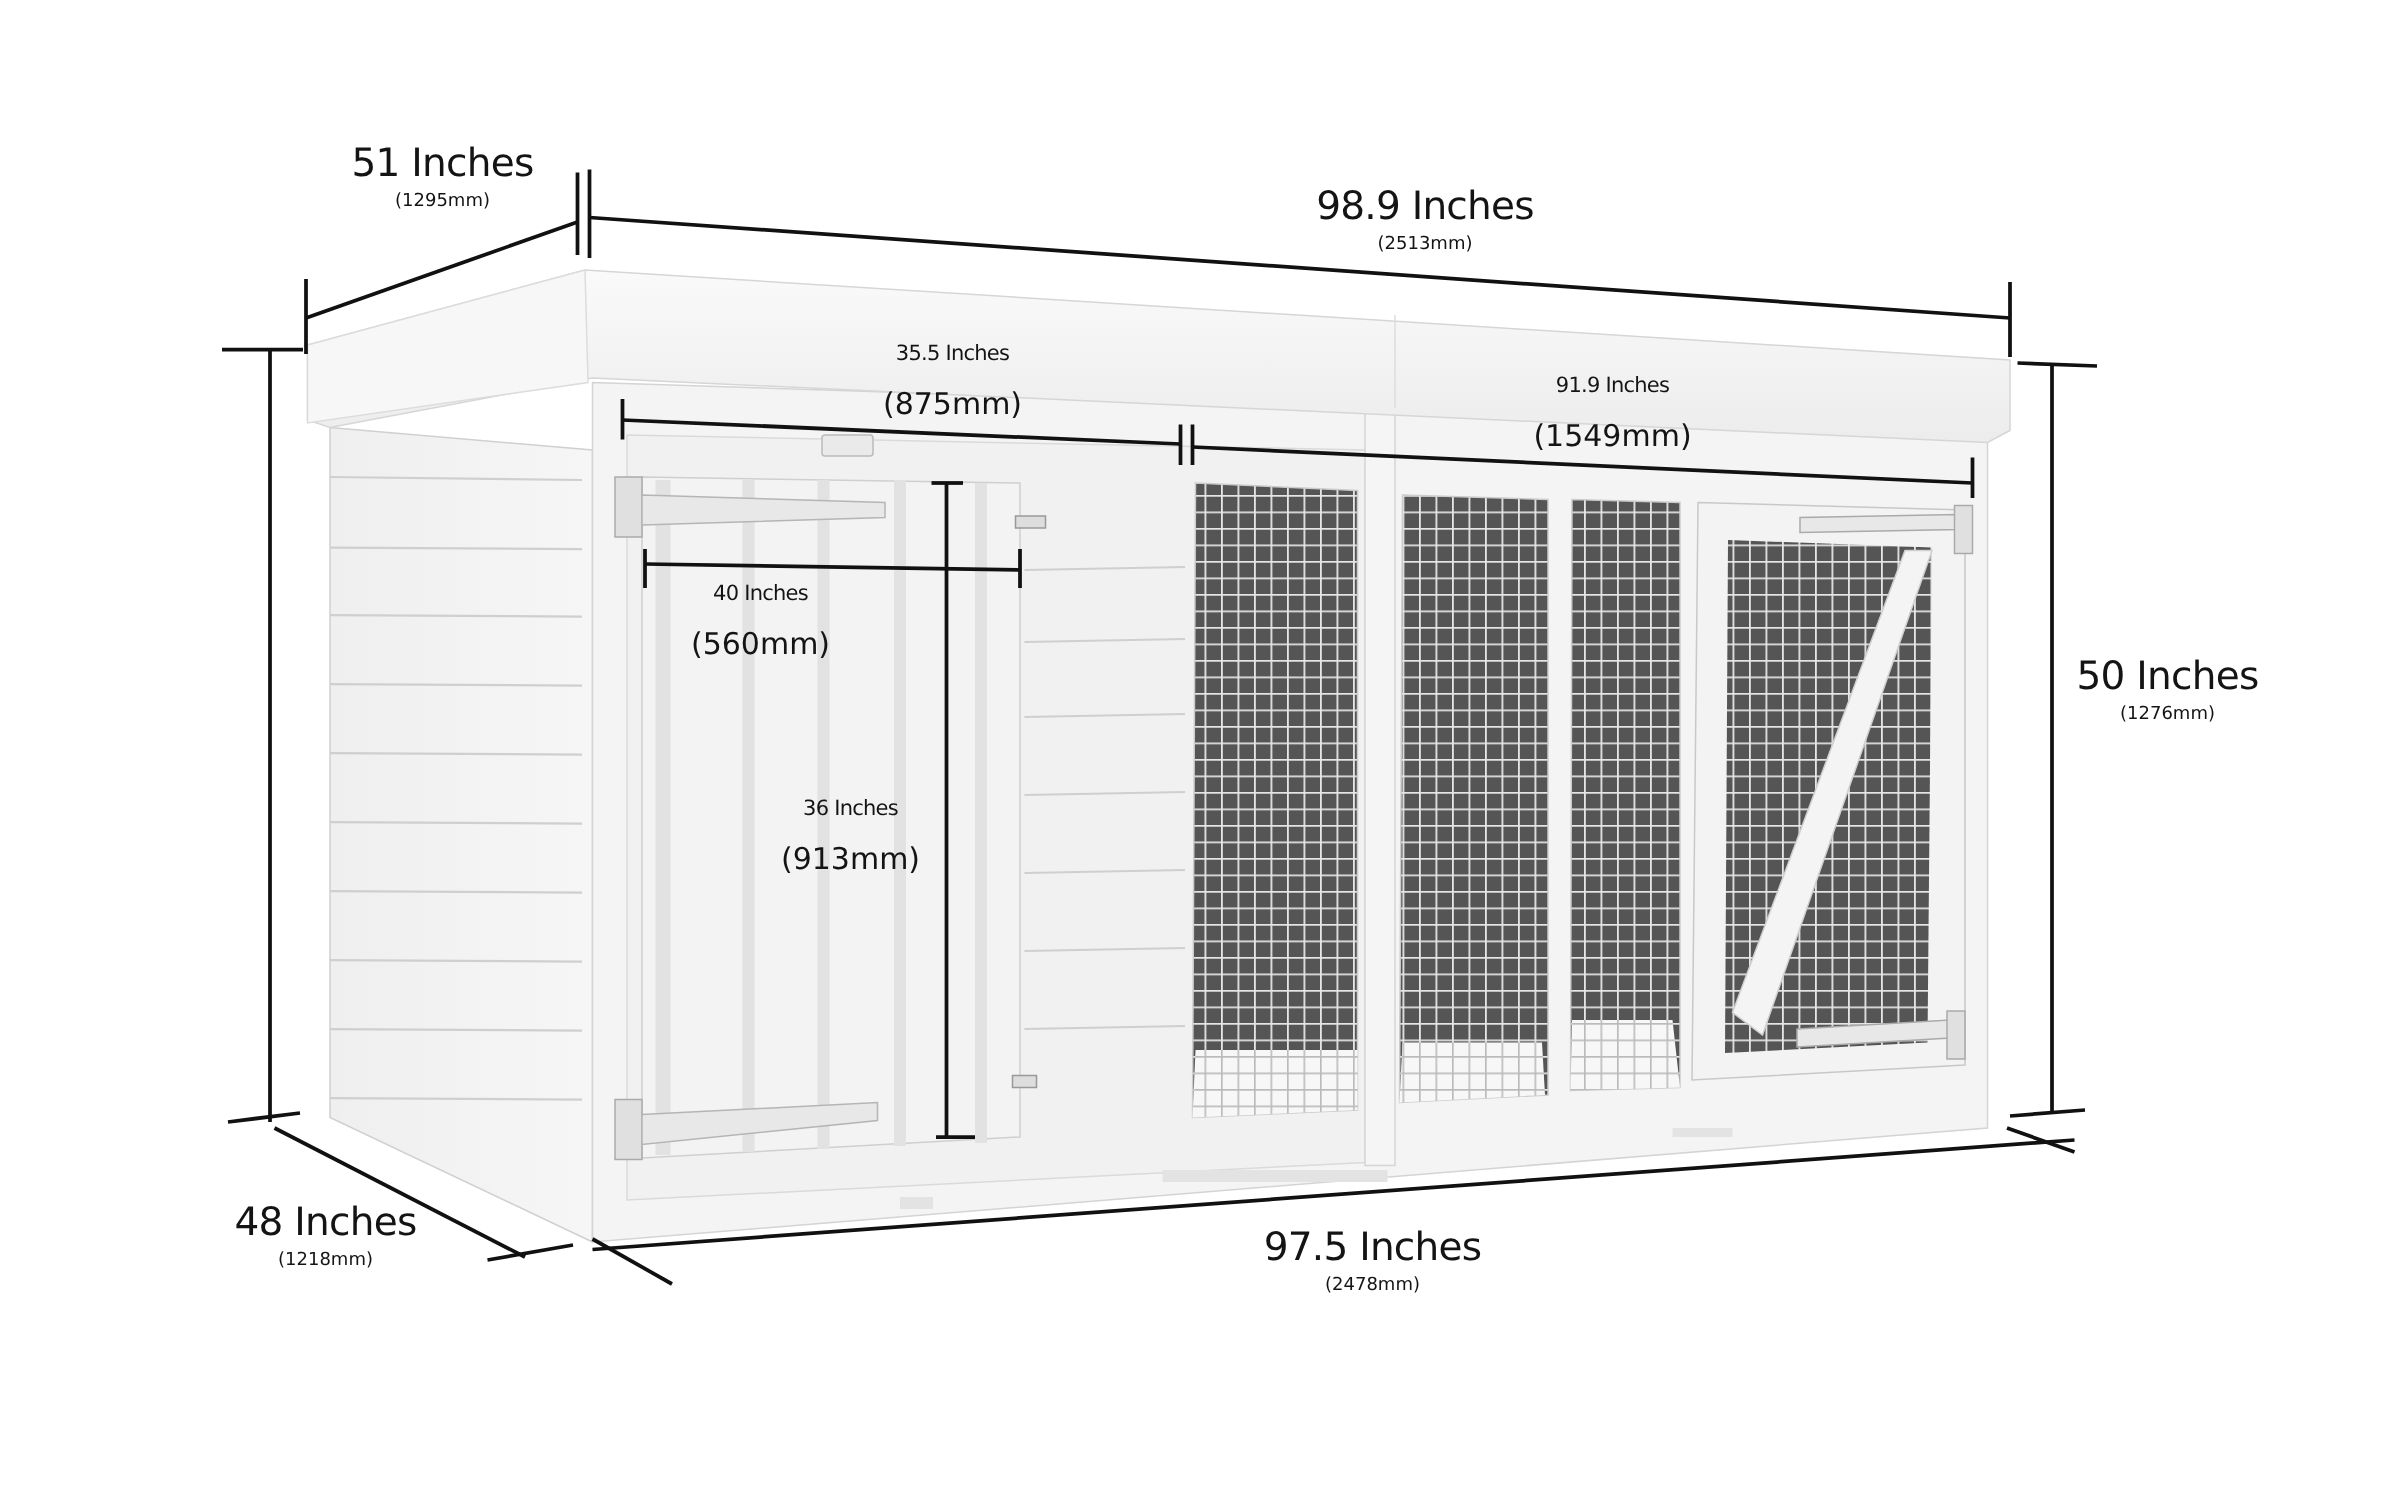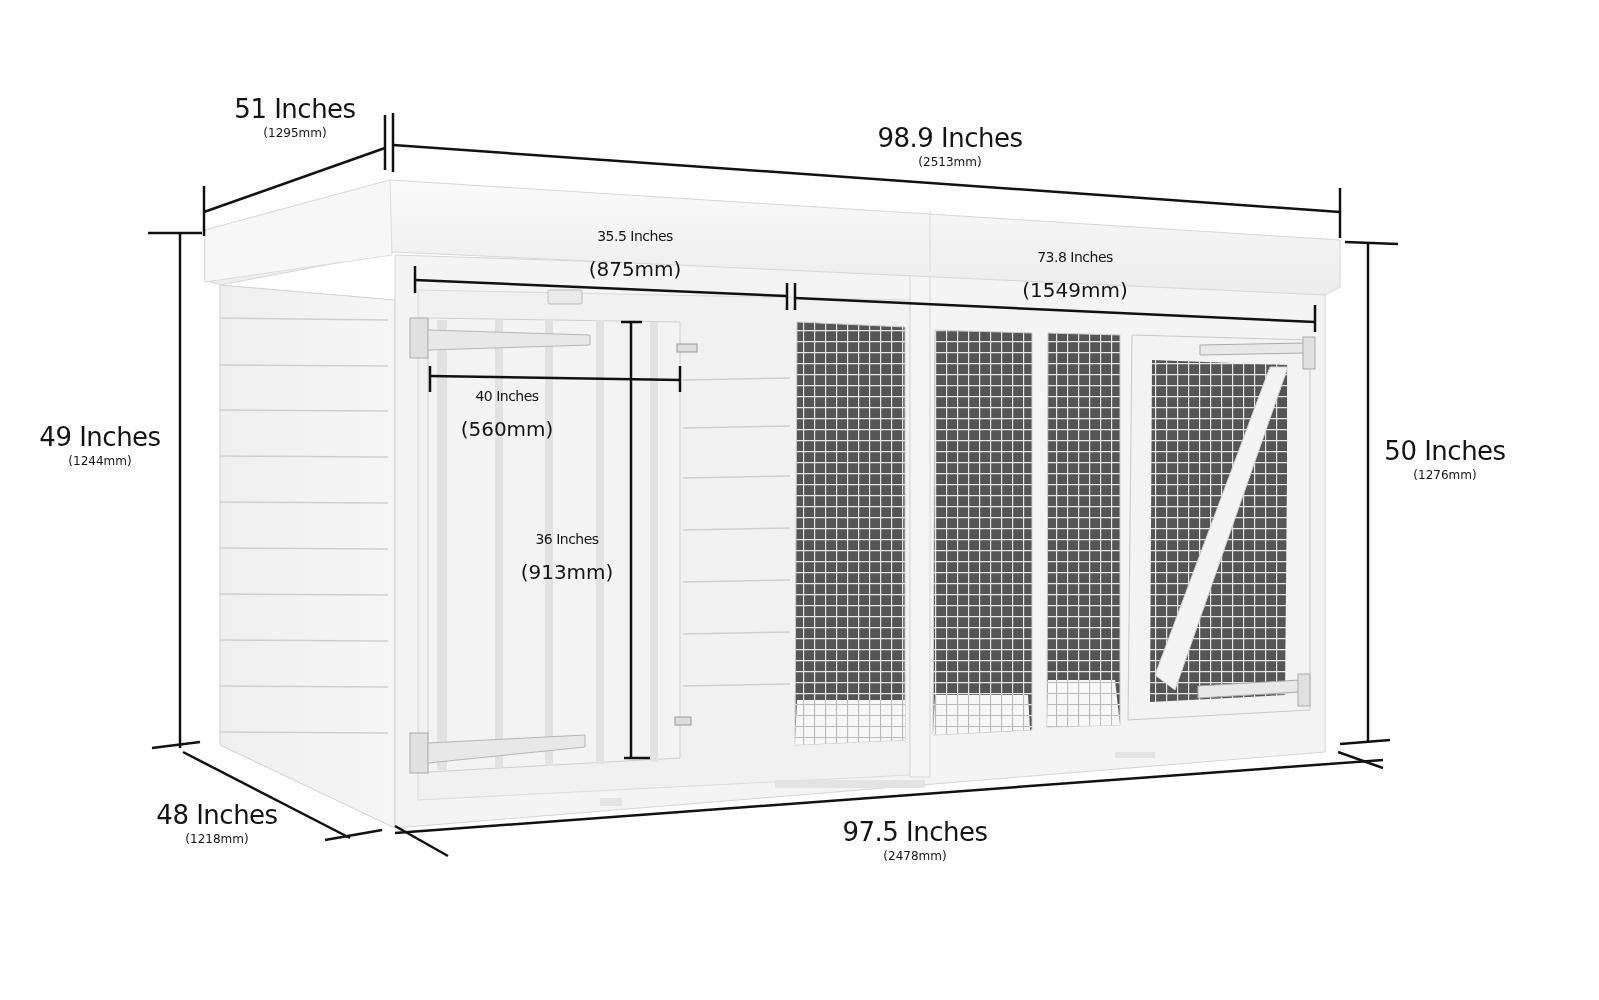--- a/index.html
+++ b/index.html
@@ -172,35 +172,31 @@
   </div>
   <div class="lbl big" style="left:860px; top:105px; width:180px;margin-top:20px;">
     <span class="main">98.9 Inches</span>
     <span class="sub">(2513mm)</span>
   </div>
   <div class="lbl small" style="left:565px; top:229px; width:140px;">
     <span class="main">35.5 Inches</span>
     <span class="sub">(875mm)</span>
   </div>
   <div class="lbl small" style="left:1000px; top:250px; width:150px;">
-    <span class="main">73.8  Inches</span>
+    <span class="main">91.9  Inches</span>
     <span class="sub">(1549mm)</span>
   </div>
   <div class="lbl small" style="left:447px; top:389px; width:120px;">
     <span class="main">40 Inches</span>
     <span class="sub">(560mm)</span>
   </div>
   <div class="lbl small" style="left:507px; top:532px; width:120px;">
     <span class="main">36 Inches</span>
     <span class="sub">(913mm)</span>
   </div>
-  <div class="lbl big" style="left:25px; top:424px; width:150px;">
-    <span class="main">49 Inches</span>
-    <span class="sub">(1244mm)</span>
-  </div>
   <div class="lbl big" style="left:1370px; top:438px; width:150px;">
     <span class="main">50 Inches</span>
     <span class="sub">(1276mm)</span>
   </div>
   <div class="lbl big" style="left:142px; top:802px; width:150px;">
     <span class="main">48 Inches</span>
     <span class="sub">(1218mm)</span>
   </div>
   <div class="lbl big" style="left:825px; top:819px; width:180px;">
     <span class="main">97.5 Inches</span>

